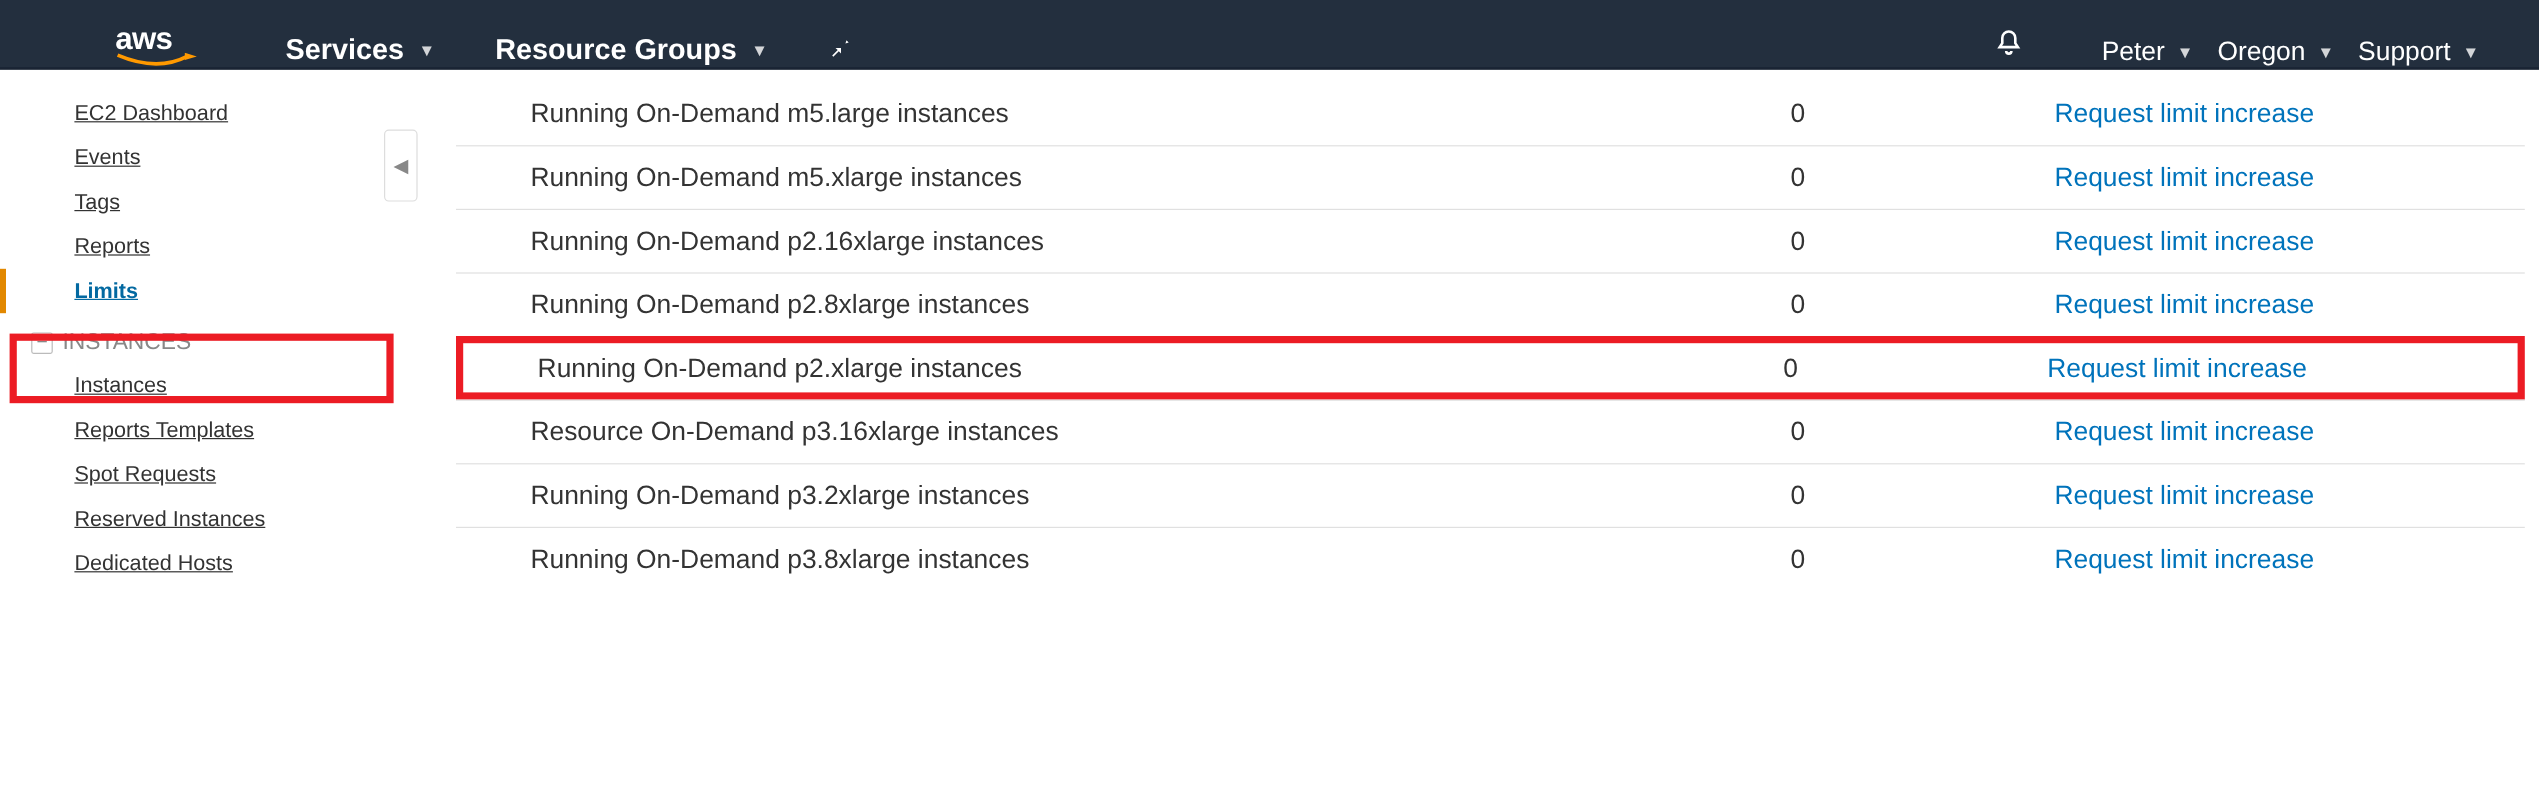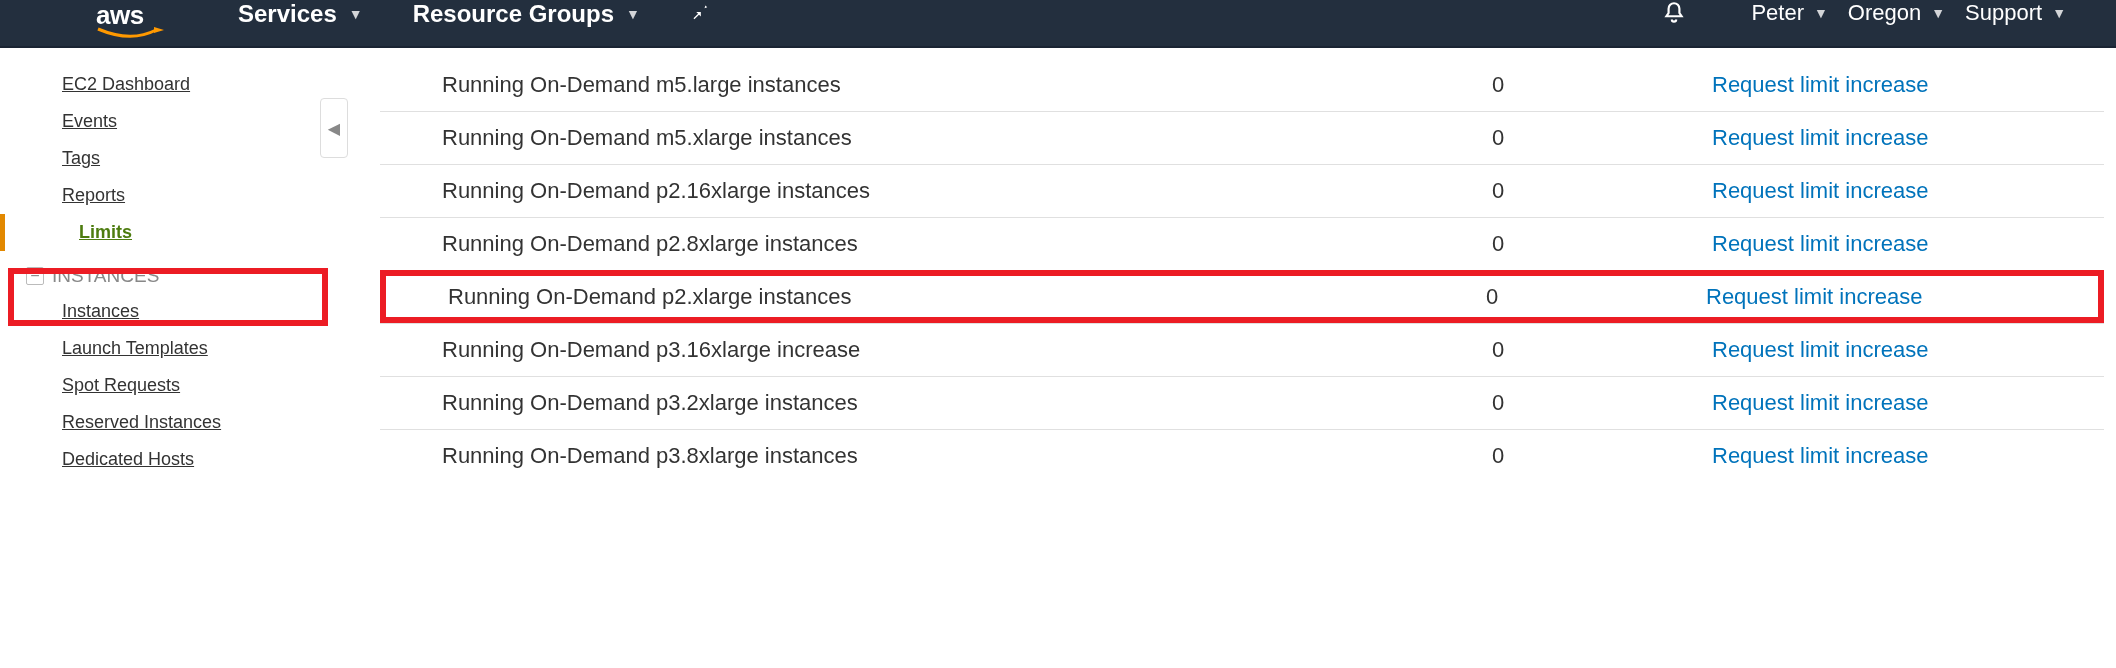--- a/index.html
+++ b/index.html
@@ -1,20 +1,20 @@
 <!DOCTYPE html>
 <html><head>
   <meta charset="utf-8">
   <style>
     * { box-sizing: border-box; margin: 0; padding: 0; }
     body { font-family: "Helvetica Neue", Arial, sans-serif; background: #fff; width: 2116px; }
 
     
     .topbar {
-      display: flex; align-items: flex-start; height: 48px;
+      display: flex; align-items: flex-end; height: 58px;
       background: #232f3e; color: #fff; padding: 0 50px 0 96px;
       border-bottom: 2px solid #1a2433;
     }
     .logo { font-size: 26px; font-weight: 700; letter-spacing: -0.5px; color: #fff; }
     .logo-smile { display:block; width:70px; height:12px; margin-top:-4px;}
     .menu-item { display: flex; align-items: center; margin-left: 72px; font-size: 24px; font-weight: 700; cursor: pointer; }
     .menu-item.rg { margin-left: 50px; }
     .caret { margin-left: 12px; font-size: 14px; opacity: 0.8; }
     .pin-icon { margin-left: 48px; font-size: 22px; cursor: pointer; }
     .spacer { flex: 1; }
@@ -25,21 +25,21 @@
     
     .main { display: flex; }
     .sidebar { width: 340px; padding: 18px 0 0 0; position: relative; }
     .collapse-handle {
       position: absolute; top: 50px; right: -8px; width: 28px; height: 60px;
       border: 1px solid #ddd; border-radius: 4px; background:#fff;
       display:flex; align-items:center; justify-content:center;
       color:#888; cursor:pointer;
     }
     .nav-item { font-size: 18px; color: #333; padding: 8px 10px 8px 62px; cursor: pointer; text-decoration: underline; }
-    .nav-item.active { font-weight: 700; color:#4d7c0f; border-left: 5px solid #e28800; padding-left:74px; }
+    .nav-item.active { font-weight: 700; color:#0369a1; border-left: 5px solid #e28800; padding-left:57px; }
     .nav-section { display:flex; align-items:center; font-size: 19px; color: #888; padding: 14px 0 6px 26px; cursor:pointer;}
     .section-toggle { width:18px; height:18px; border:1px solid #bbb; border-radius:2px; display:inline-flex; align-items:center; justify-content:center; font-size:16px; color:#888; margin-right:8px;}
 
     
     .hl-limits { position:absolute; left:8px; top:220px; width:320px; height:58px; border:6px solid #ec1c24; pointer-events:none;}
     .hl-row { border:6px solid #ec1c24 !important; }
 
     
     .content { flex: 1; padding: 10px 12px 0 40px; }
     .limit-row {
@@ -112,21 +112,21 @@
     <div class="nav-item">Events</div>
     <div class="nav-item">Tags</div>
     <div class="nav-item">Reports</div>
     <div class="nav-item active">Limits</div>
 
     <div class="nav-section">
       <span class="section-toggle">−</span>
       <span>INSTANCES</span>
     </div>
     <div class="nav-item">Instances</div>
-    <div class="nav-item">Launch Templates</div>
+    <div class="nav-item">Reports Templates</div>
     <div class="nav-item">Spot Requests</div>
     <div class="nav-item">Reserved Instances</div>
     <div class="nav-item">Dedicated Hosts</div>
   </div>
 
   <div class="content" id="limits-content">
       <div class="limit-row">
         <div class="limit-name">Running On-Demand m5.large instances</div>
         <div class="limit-value">0</div>
         <div class="limit-link">Request limit increase</div>
@@ -145,21 +145,21 @@
         <div class="limit-name">Running On-Demand p2.8xlarge instances</div>
         <div class="limit-value">0</div>
         <div class="limit-link">Request limit increase</div>
       </div>
       <div class="limit-row hl-row">
         <div class="limit-name">Running On-Demand p2.xlarge instances</div>
         <div class="limit-value">0</div>
         <div class="limit-link">Request limit increase</div>
       </div>
       <div class="limit-row">
-        <div class="limit-name">Running On-Demand p3.16xlarge increase</div>
+        <div class="limit-name">Resource On-Demand p3.16xlarge instances</div>
         <div class="limit-value">0</div>
         <div class="limit-link">Request limit increase</div>
       </div>
       <div class="limit-row">
         <div class="limit-name">Running On-Demand p3.2xlarge instances</div>
         <div class="limit-value">0</div>
         <div class="limit-link">Request limit increase</div>
       </div>
       <div class="limit-row">
         <div class="limit-name">Running On-Demand p3.8xlarge instances</div>

